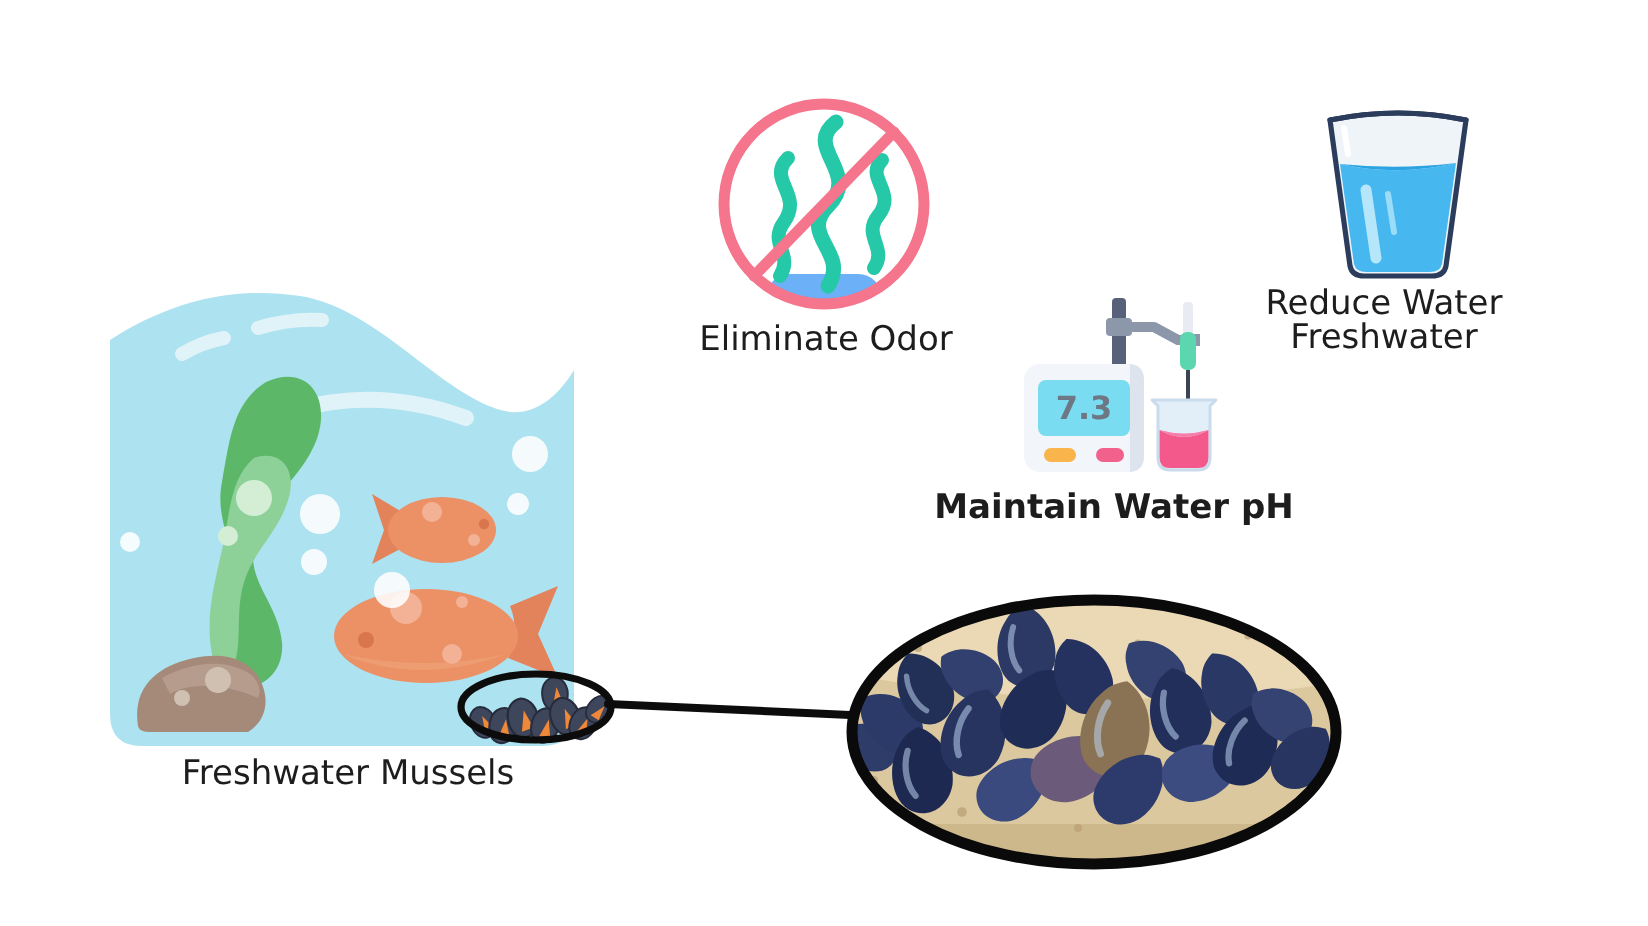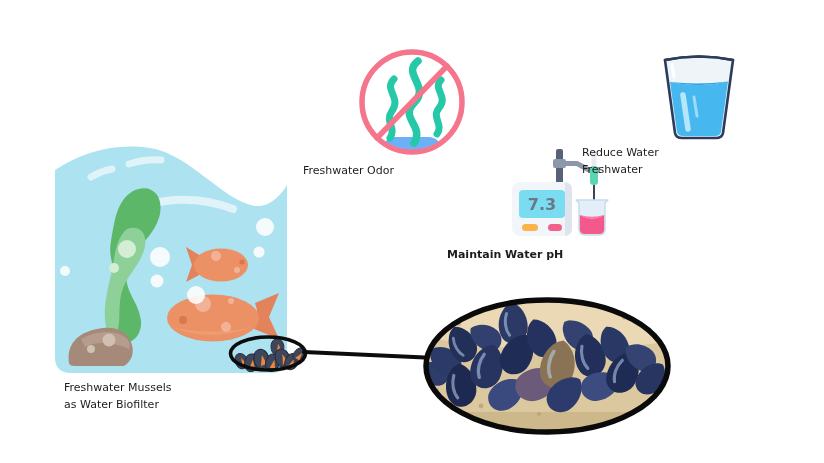--- a/index.html
+++ b/index.html
@@ -2,22 +2,22 @@
 <html><head>
 <meta charset="utf-8">
 <style>
   html,body{margin:0;padding:0;background:#ffffff;}
   .stage{
     position:relative;width:824px;height:463px;background:#ffffff;overflow:hidden;
     font-family:"DejaVu Sans","Liberation Sans",sans-serif;
   }
   .stage svg{position:absolute;display:block;}
   .label{
-    position:absolute;width:220px;text-align:left;color:#1d1d1d;
-    font-size:11px;line-height:17px;white-space:nowrap;
+    position:absolute;width:220px;text-align:center;color:#1d1d1d;
+    font-size:17px;line-height:17px;white-space:nowrap;
   }
   .label .line{display:block;white-space:nowrap;}
 </style>
 </head>
 <body>
 
 <div class="stage">
 
   <svg style="left:55px;top:143px;" width="235" height="232" viewBox="0 0 235 232">
 
@@ -75,21 +75,20 @@
       <circle cx="204" cy="109" r="5.5"></circle>
       <circle cx="141" cy="152" r="9"></circle>
       <circle cx="105" cy="114" r="10"></circle>
       <circle cx="102" cy="138" r="6.5"></circle>
       <circle cx="10" cy="128" r="5"></circle>
     </g>
   </svg>
 
   <div class="label" style="left:64px;top:379px;">
     <span class="line">Freshwater Mussels</span>
-    <span class="line">as Water Biofilter</span>
   </div>
 
   <svg style="left:225px;top:330px;" width="100" height="52" viewBox="0 0 100 52">
     <defs>
       <g id="minimussel">
         <path d="M 0 -9 C 4.5 -8 7 -3 6 2 C 5 7 1 9.5 -2.5 8.5 C -6.5 7 -8 2 -7 -3 C -6 -7 -3 -9 0 -9 Z" fill="#3e465c" stroke="#262c3c" stroke-width="1"></path>
         <path d="M -2 6 L 0.5 -3.5 L 3.5 5 Z" fill="#ef8838"></path>
       </g>
     </defs>
     <g>
@@ -176,21 +175,21 @@
     <g stroke="#25c9a7" fill="none" stroke-linecap="round">
       <path d="M 39 34 C 28 45 47 52 37 66 C 29 77 42 82 35 93" stroke-width="7"></path>
       <path d="M 63 16 C 46 29 76 41 59 58 C 44 73 70 81 59 98" stroke-width="7.5"></path>
       <path d="M 86 35 C 77 44 94 51 84 63 C 76 73 89 79 82 89" stroke-width="7"></path>
     </g>
     <g stroke="#f5758c" fill="none" stroke-linecap="round">
       <circle cx="57" cy="57" r="50" stroke-width="5.5"></circle>
       <line x1="92" y1="21" x2="22" y2="93" stroke-width="5.5"></line>
     </g>
   </svg>
-  <div class="label" style="left:303px;top:162px;">Freshwater Odor</div>
+  <div class="label" style="left:303px;top:162px;">Eliminate Odor</div>
 
   <svg style="left:505px;top:145px;" width="115" height="96" viewBox="0 0 115 96">
 
     <rect x="51" y="4" width="7" height="40" rx="2" fill="#57617a"></rect>
     <rect x="48" y="14" width="13" height="9" rx="2" fill="#8d97aa"></rect>
     <path d="M 58 18.5 L 72 18.5 L 84 25 L 90 25" fill="none" stroke="#8d97aa" stroke-width="5" stroke-linejoin="round"></path>
 
     <g>
       <rect x="86.5" y="6" width="5" height="18" rx="2" fill="#e8ecf2"></rect>
       <rect x="92" y="22" width="3" height="6" fill="#8d97aa"></rect>

